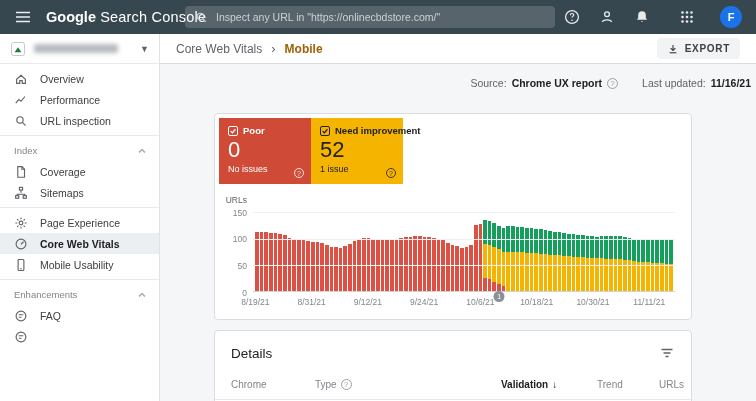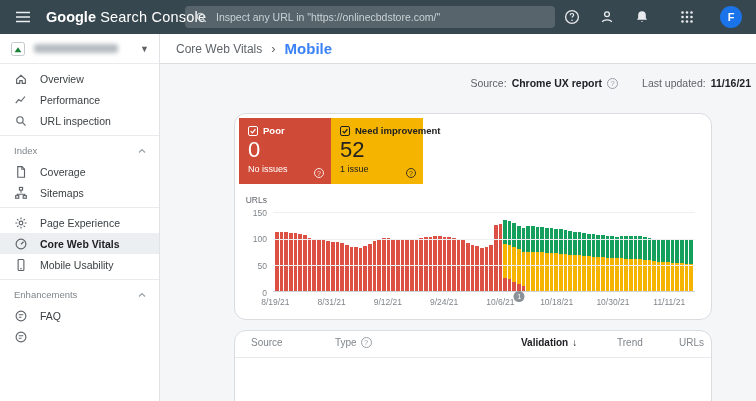--- a/index.html
+++ b/index.html
@@ -41,35 +41,35 @@
     font-size:9.5px; color:#80868b; cursor:pointer; }
   .nav-header svg { margin-left:auto; width:10px; height:10px; }
   .nav-divider { border-top:1px solid #e8eaed; margin:4px 0; }
 
   
   .main { position:absolute; left:160px; top:34px; width:596px; height:367px; }
   .topbar { height:30px; background:#fff; border-bottom:1px solid #dadce0; display:flex;
     align-items:center; padding:0 16px; }
   .crumb-path { font-size:12px; color:#5f6368; cursor:pointer; }
   .crumb-sep { font-size:13px; color:#5f6368; margin:0 9px; }
-  .crumb-cur { font-size:15px; color:#3b82f6; font-weight:700; }
+  .crumb-cur { font-size:12px; color:#a16207; font-weight:700; }
   .export-btn { margin-left:auto; height:21px; background:#f1f3f4; border-radius:4px;
     display:flex; align-items:center; gap:6px; padding:0 10px; cursor:pointer;
     font-size:10px; font-weight:700; letter-spacing:.7px; color:#3c4043; }
 
   .content { position:relative; height:337px; overflow:hidden; }
   .meta { position:absolute; top:13px; right:5px; display:flex; align-items:center; gap:5px;
     font-size:10.5px; color:#5f6368; }
   .meta .mval { color:#202124; font-weight:700; }
   .meta .gap { width:14px; }
   .qcircle { width:11px; height:11px; border:1px solid #9aa0a6; border-radius:50%;
     color:#9aa0a6; font-size:7.5px; display:inline-flex; align-items:center; justify-content:center;
     cursor:pointer; }
 
-  .card { position:absolute; background:#fff; border:1px solid #dadce0; border-radius:12px;margin-left:20px; }
+  .card { position:absolute; background:#fff; border:1px solid #dadce0; border-radius:4px; }
   .summary-card { left:54px; top:49px; width:478px; height:207px; }
   .blocks { display:flex; margin:4px 4px 0 4px; }
   .block { width:92px; height:66px; padding:7px 9px; position:relative; cursor:pointer; }
   .block-row { display:flex; align-items:center; gap:5px; }
   .block-status { font-size:9.5px; font-weight:700; white-space:nowrap; }
   .block-value { font-size:22px; font-weight:400; margin-top:1px; }
   .block-sub { font-size:9px; margin-top:1px; }
   .block-help { position:absolute; right:7px; bottom:6px; width:10px; height:10px;
     border:1px solid currentColor; border-radius:50%; font-size:7px; display:flex;
     align-items:center; justify-content:center; opacity:.85; cursor:pointer; }
@@ -275,20 +275,27 @@
           <span class="nlabel"></span>
         </div>
       </div>
   </div>
 
   <div class="main">
     <div class="topbar">
       <span class="crumb-path">Core Web Vitals</span>
       <span class="crumb-sep">›</span>
       <span class="crumb-cur">Mobile</span>
+      <span class="export-btn">
+        <svg width="12" height="12" viewBox="0 0 16 16">
+            <path d="M8 2.5v7M4.8 6.8L8 10l3.2-3.2" fill="none" stroke="#3c4043" stroke-width="1.5"></path>
+            <path d="M3.5 13h9" stroke="#3c4043" stroke-width="1.5"></path>
+          </svg>
+        <span>EXPORT</span>
+      </span>
     </div>
 
     <div class="content">
       <div class="meta">
         <span>Source:</span>
         <span class="mval">Chrome UX report</span>
         <span class="qcircle">?</span>
         <span class="gap"></span>
         <span>Last updated:</span>
         <span class="mval">11/16/21</span>
@@ -660,23 +667,29 @@
               <span class="ann" style="left: 58.3333%;">1</span>
             </div>
         <div class="ylab" style="top: 11.5px;">150</div>
             <div class="ylab" style="top: 38.1667px;">100</div>
             <div class="ylab" style="top: 64.8333px;">50</div>
             <div class="ylab" style="top: 91.5px;">0</div>
           </div>
       </div>
 
       <div class="card details-card">
+        <div class="details-head">
+          <span class="details-title">Details</span>
+          <svg class="filter-ic" viewBox="0 0 16 16">
+              <path d="M2.5 4.5h11M4.5 8h7M6.5 11.5h3" stroke="#5f6368" stroke-width="1.4" fill="none"></path>
+            </svg>
+        </div>
         <div class="thead">
           <span class="th">
-              <span>Source</span>
+              <span>Chrome</span>
             </span>
           <span class="th">
               <span>Type</span>
               <span class="qcircle">?</span>
             </span>
           <span class="th sorted">
               <span>Validation</span>
               <span>↓</span>
             </span>
           <span class="th">

